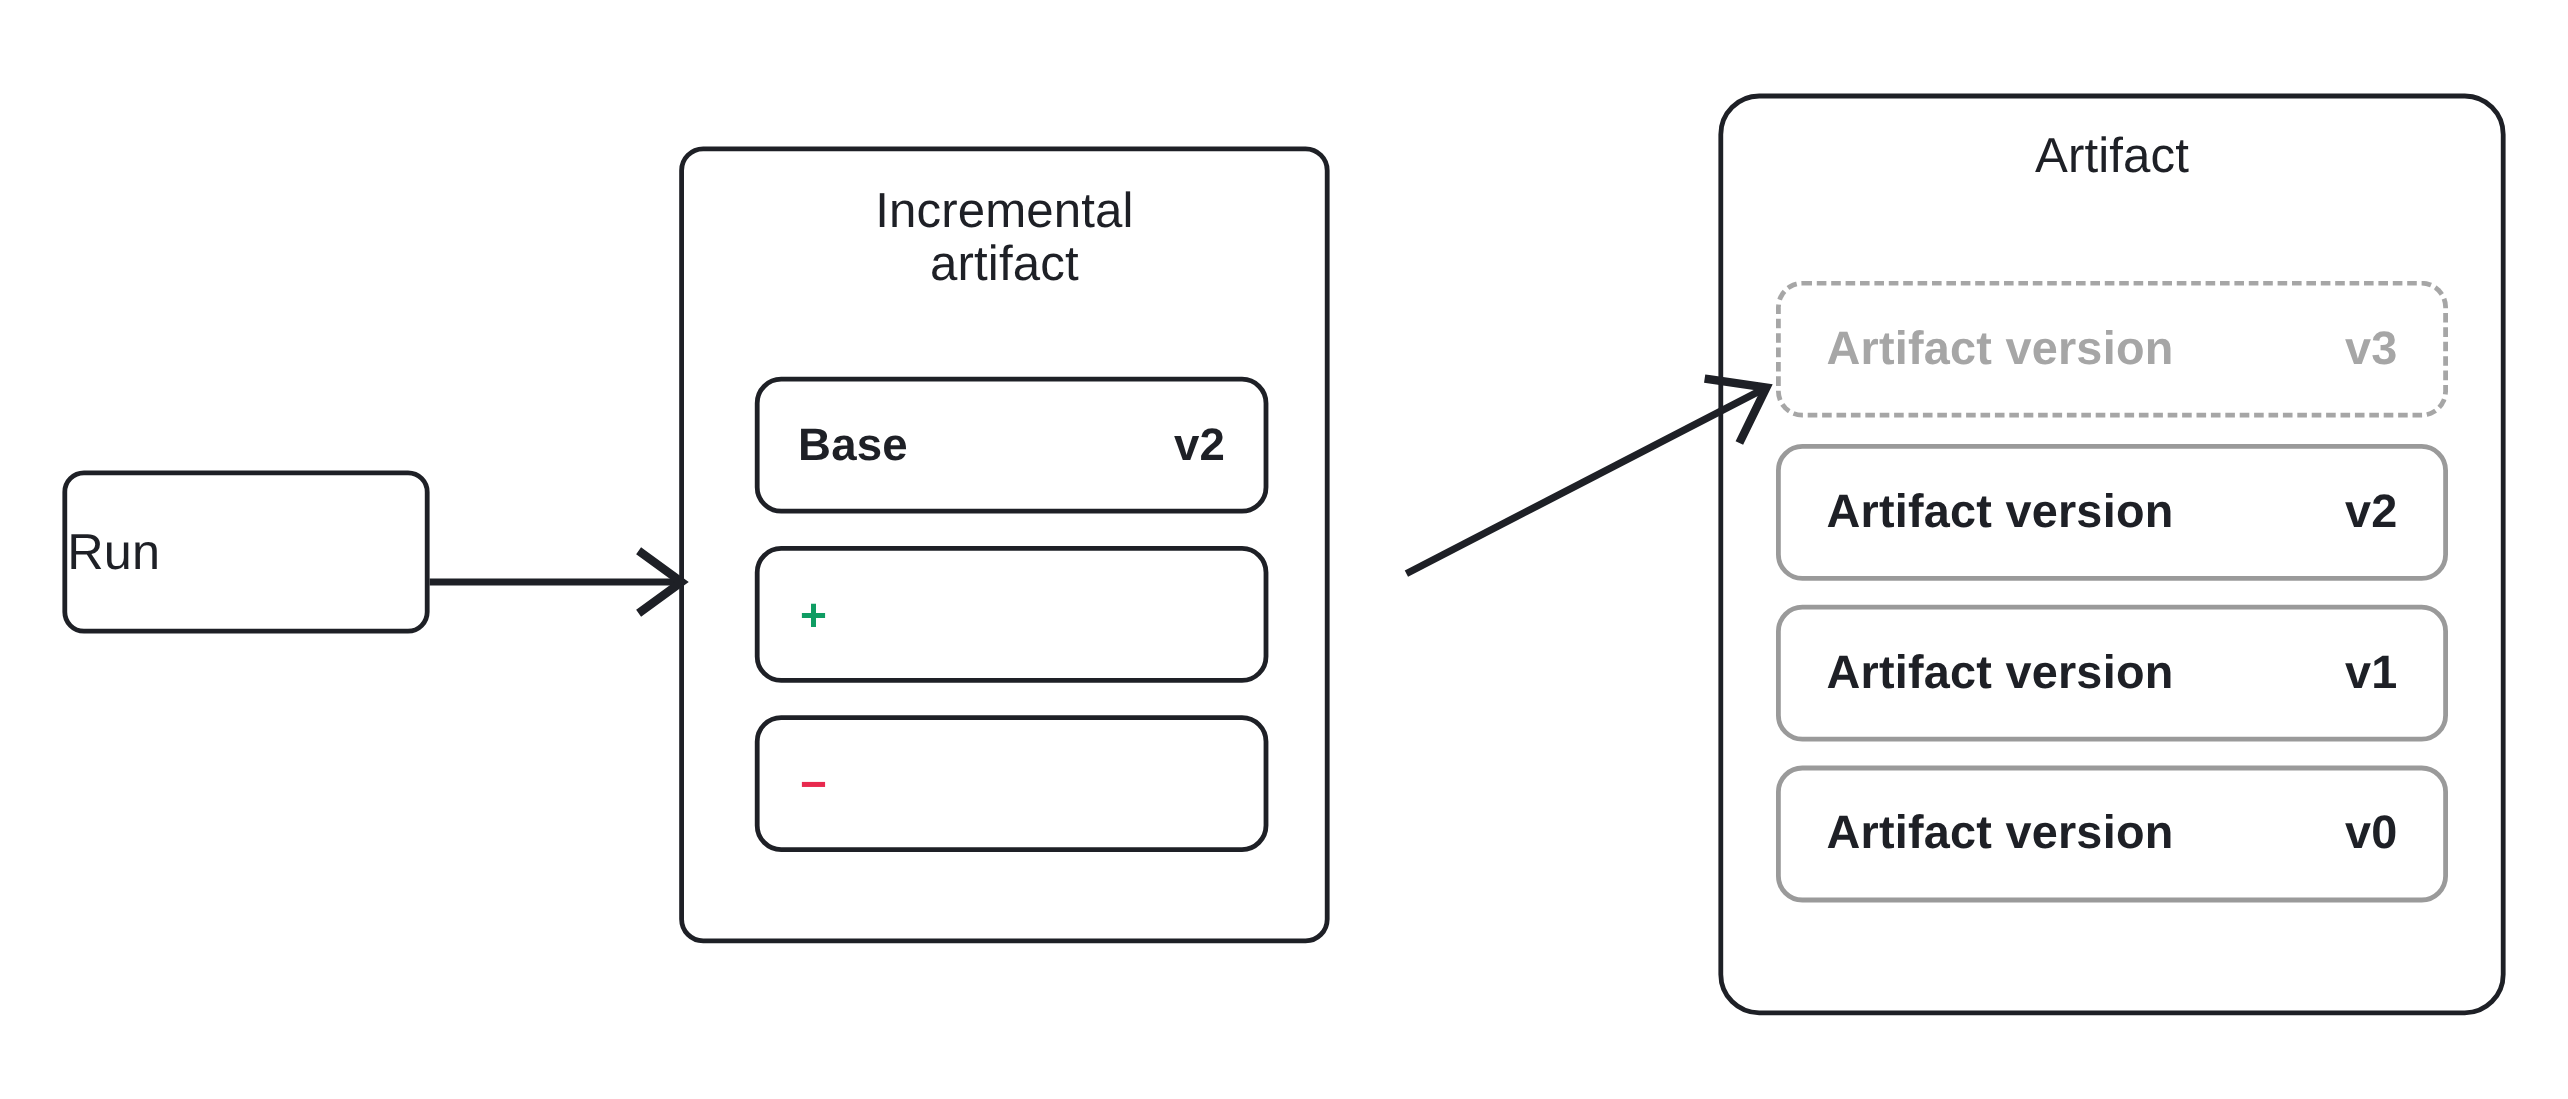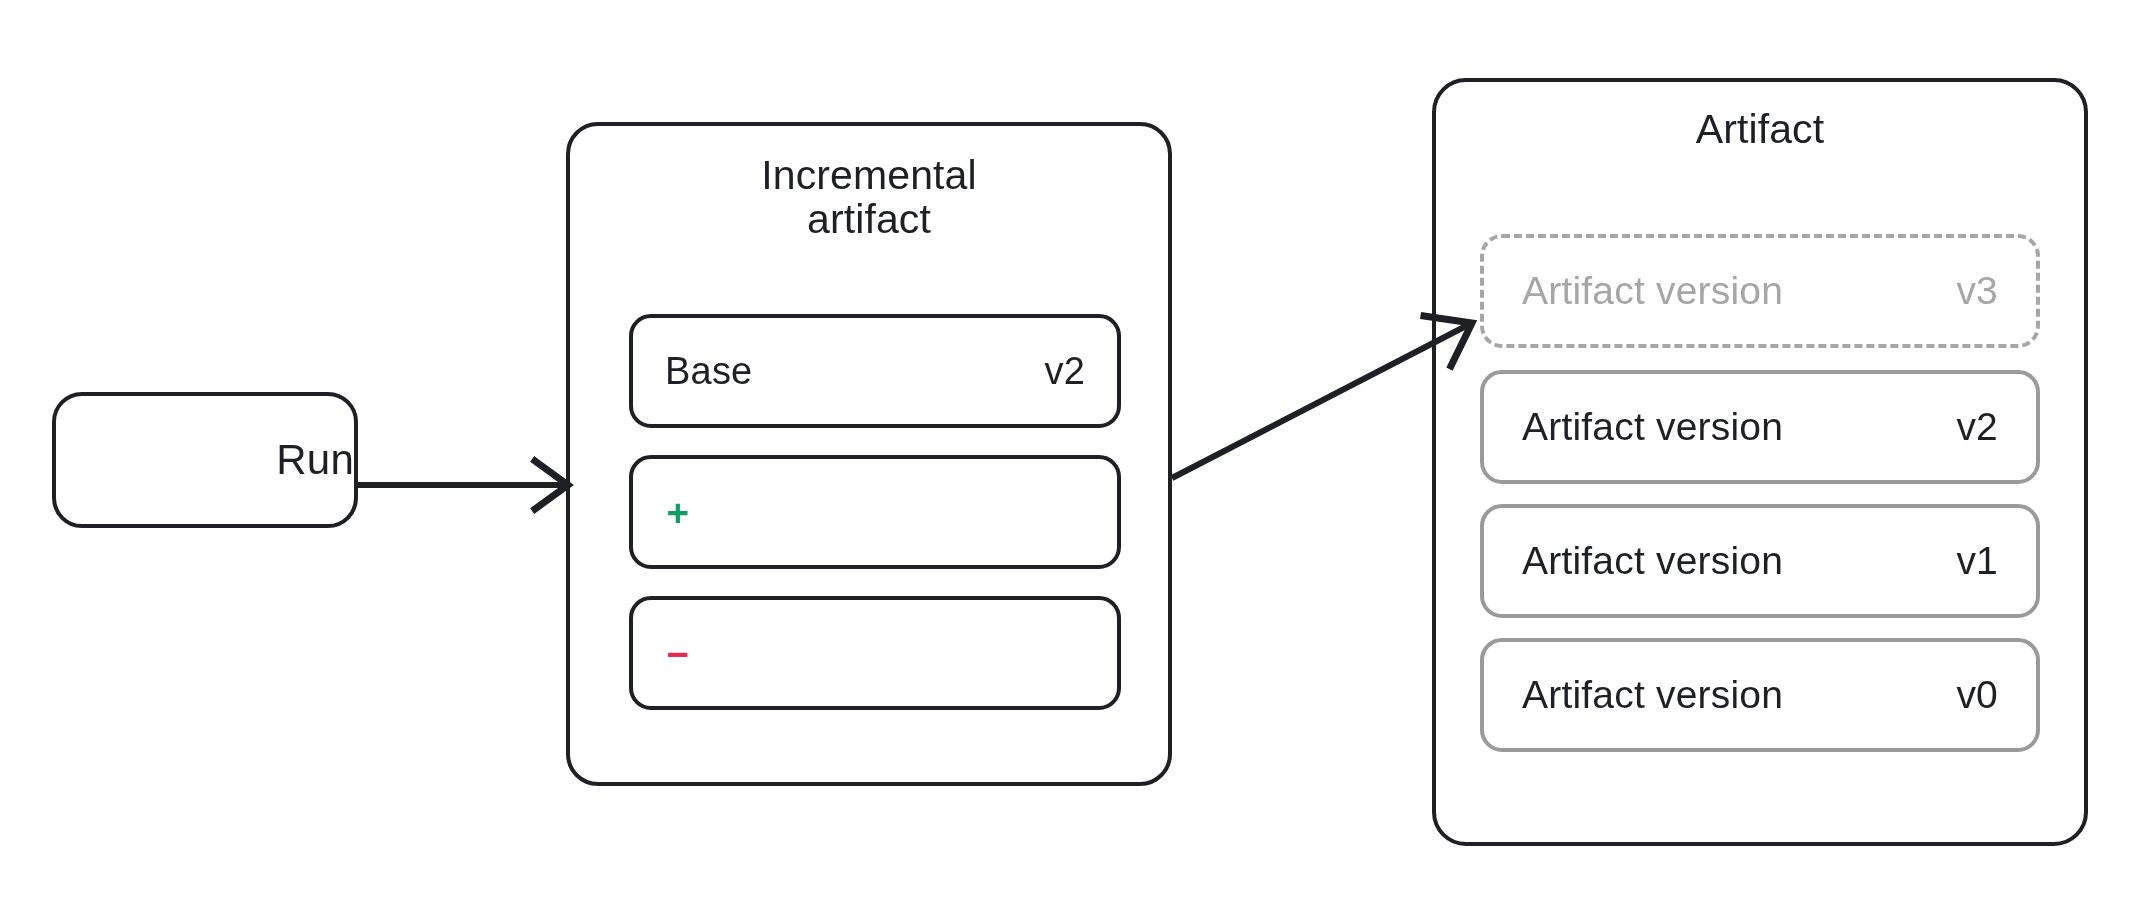--- a/index.html
+++ b/index.html
@@ -29,38 +29,38 @@
     border: 4px solid #1e2026;
     border-radius: 26px;
   }
 
   
   #run-node {
     left: 52px;
     top: 392px;
     width: 306px;
     height: 136px;
-    border-radius: 30px;
+    border-radius: 18px;
     display: flex;
     align-items: center;
-    justify-content: flex-end;
+    justify-content: flex-start;
   }
   #run-node .node-label {
     font-size: 42px;
     color: #1e2026;
     letter-spacing: 0.2px;
   }
 
   
   #incremental-panel {
     left: 566px;
     top: 122px;
-    width: 606px;
+    width: 542px;
     height: 664px;
-    border-radius: 32px;
+    border-radius: 20px;
   }
   .panel-title {
     position: absolute;
     left: 0;
     right: 0;
     text-align: center;
     font-size: 41px;
     line-height: 1.07;
     color: #1e2026;
     letter-spacing: 0.1px;
@@ -88,20 +88,21 @@
     align-items: center;
     justify-content: space-between;
     padding: 0 32px;
   }
   .row:last-child { margin-bottom: 0; }
 
   .row-name, .row-version {
     font-size: 38px;
     color: #1e2026;
     letter-spacing: 0.2px;
+    font-weight: bold;
   }
 
   
   .row.mono {
     justify-content: flex-start;
     padding-left: 34px;
   }
   .row.mono .diff-sign,
   .row.mono .diff-path {
     font-family: "DejaVu Sans Mono", "Liberation Mono", monospace;

